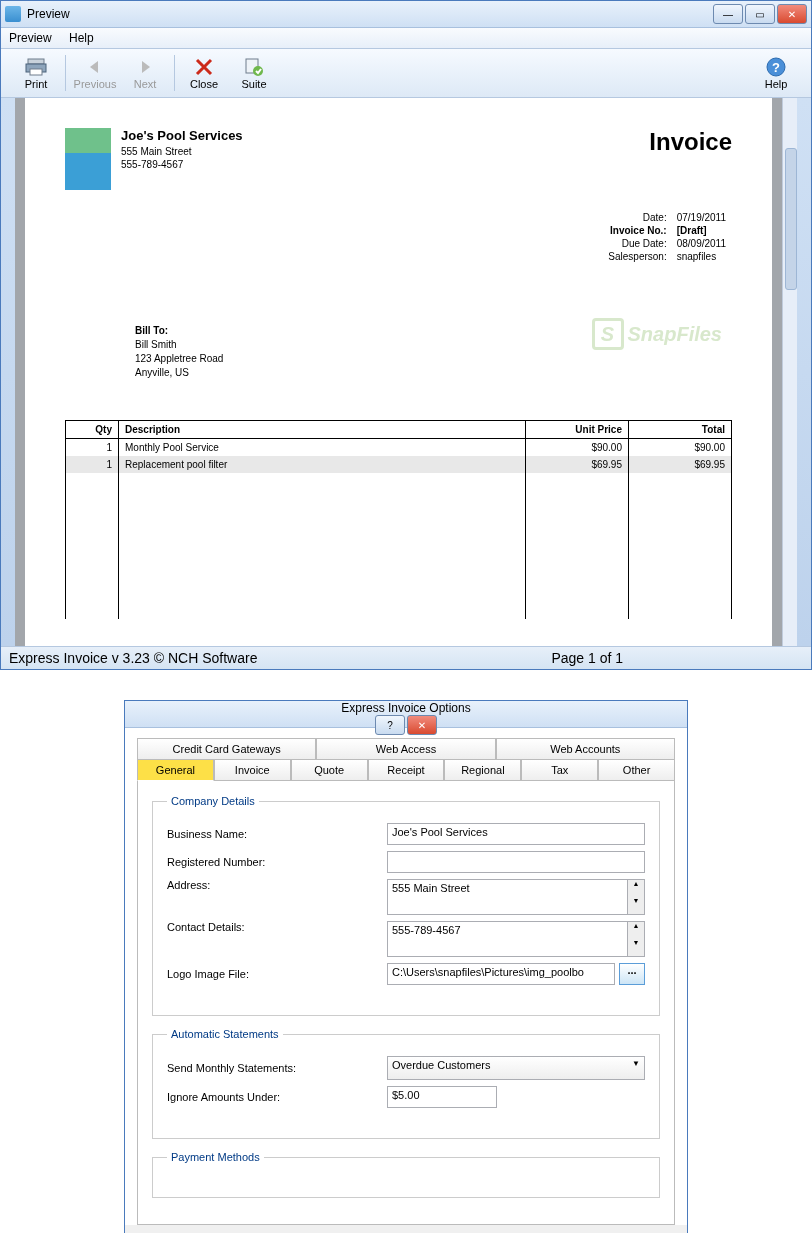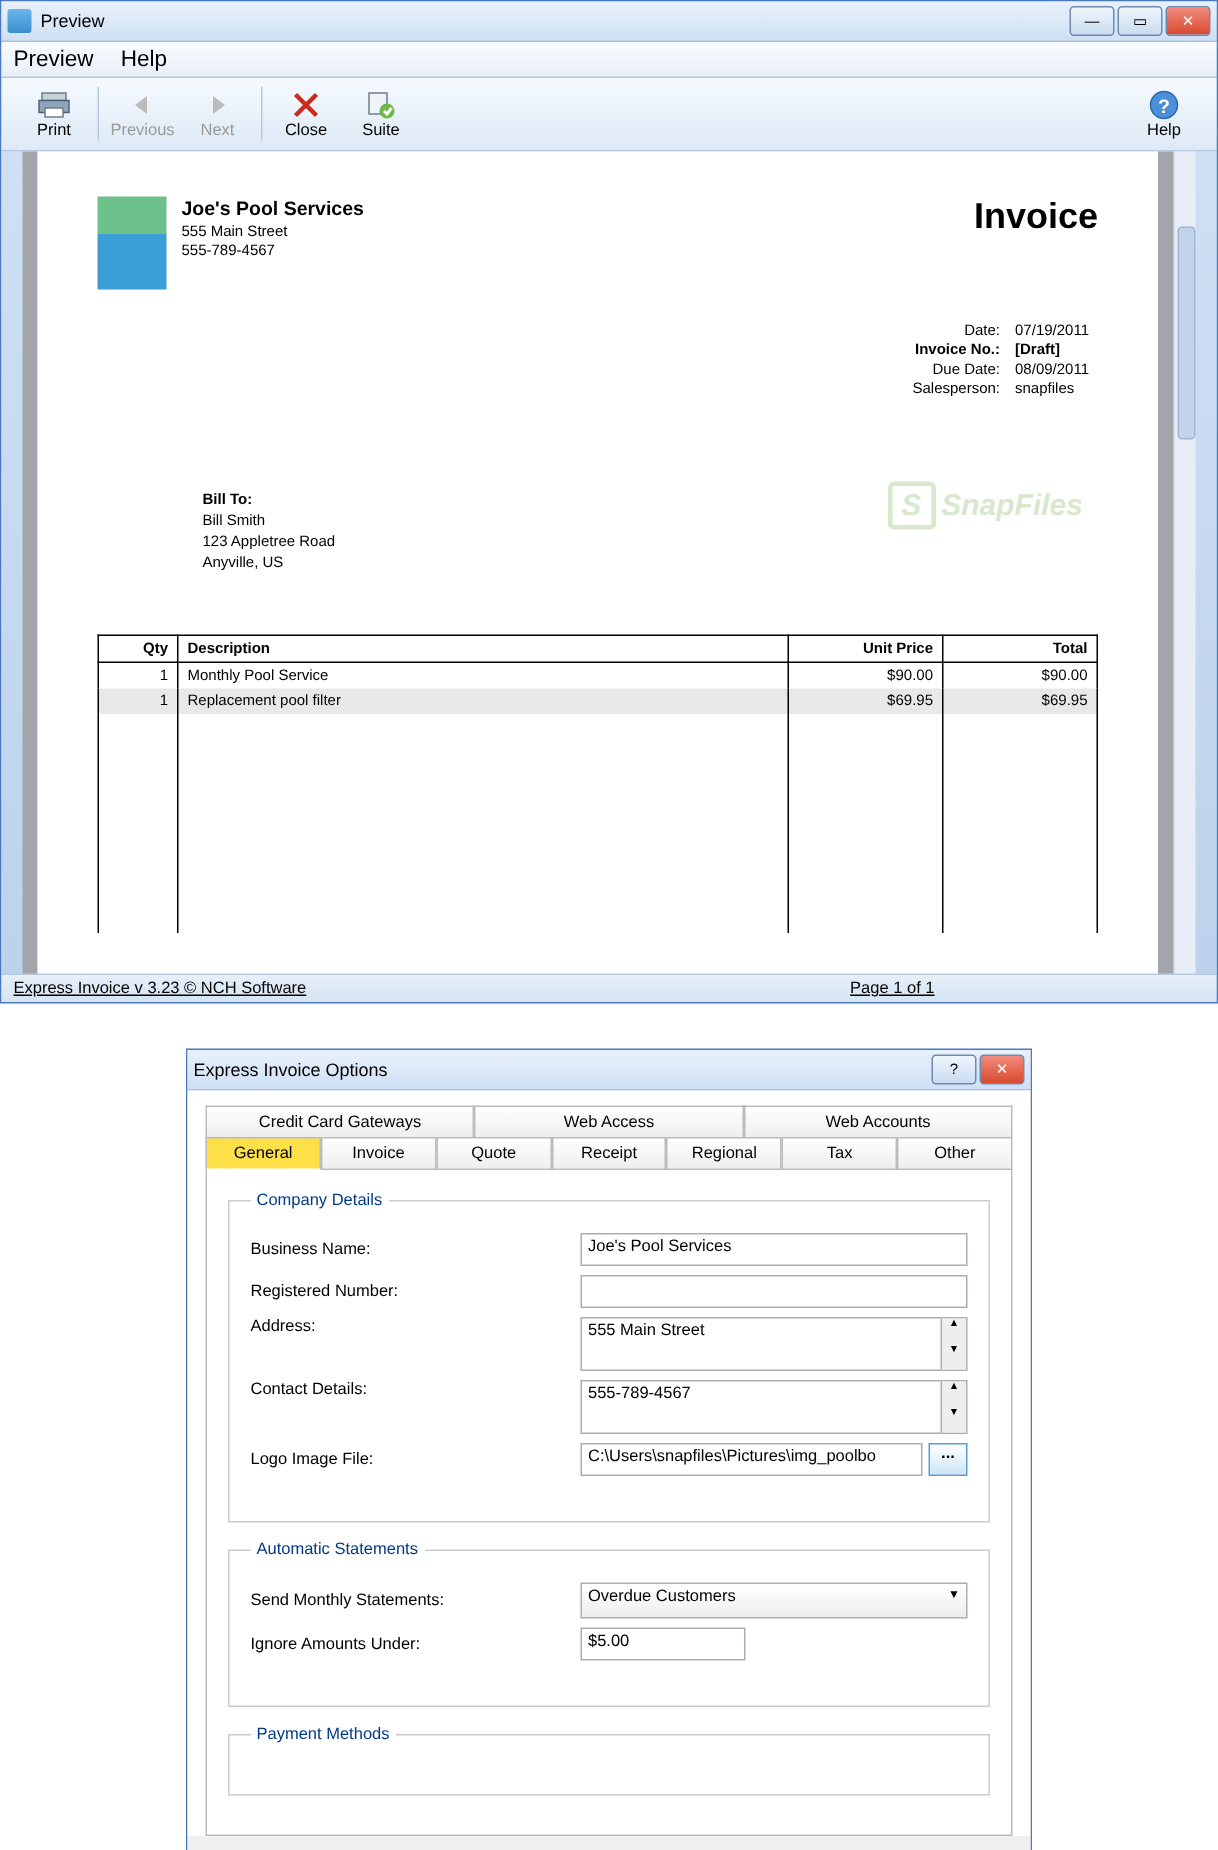--- a/index.html
+++ b/index.html
@@ -36,21 +36,21 @@
   border: 1px solid #6d8ab0;
   border-radius: 3px;
   background: linear-gradient(to bottom, #f0f6fd, #c9dbf0);
   display: flex; align-items: center; justify-content: center;
   font-size: 10px;
 }
 .win-btn.close { background: linear-gradient(to bottom, #f18b7d, #d94a30); color: #fff; }
 .menubar {
   background: linear-gradient(to bottom, #f9fbfe, #e7eff9);
   padding: 3px 8px;
-  font-size: 15px;
+  font-size: 12px;
   border-bottom: 1px solid #b5c8e0;
 }
 .menubar span { margin-right: 14px; }
 .toolbar {
   background: linear-gradient(to bottom, #f6faff, #dde9f6);
   padding: 6px 10px;
   display: flex;
   align-items: center;
   border-bottom: 1px solid #b5c8e0;
 }
@@ -102,38 +102,38 @@
 }
 .line-items { margin-top: 40px; width: 100%; border-collapse: collapse; font-size: 10px; }
 .line-items th { border: 1px solid #000; padding: 3px 6px; background: #fff; }
 .line-items td { border-left: 1px solid #000; border-right: 1px solid #000; padding: 3px 6px; }
 .line-items .qty, .line-items .price, .line-items .total { text-align: right; }
 .line-items tr.alt td { background: #e8e8e8; }
 .line-items tbody tr.spacer td { height: 140px; border-bottom: none; vertical-align: top; }
 .statusbar {
   background: linear-gradient(to bottom, #e7eff9, #d5e4f3);
   border-top: 1px solid #b5c8e0;
-  font-size: 11px; padding: 3px 8px;
+  font-size: 14px; padding: 3px 8px;
   display: flex;
-  text-decoration: underline;
 }
 .statusbar .right { margin-left: auto; margin-right: 180px; }
 
 
 .dialog {
   width: 562px;
   border: 1px solid #4a7abc;
   background: #f0f0f0;
   margin: 0 auto;
 }
 .dlg-titlebar {
   height: 26px;
   background: linear-gradient(to bottom, #e8f1fb, #cfe0f4);
-  display: flex; align-items: center; padding: 0 4px;
+  display: flex; align-items: center; padding: 0 16px;
   border-bottom: 1px solid #a8c0de;
+  flex-direction: column;
 }
 .dlg-titlebar .title { flex: 1; font-size: 12px; }
 .dlg-body { background: #fff; padding: 10px 12px 0 12px; }
 .tab-row { display: flex; font-size: 11px; }
 .tab-row .tab {
   flex: 1; text-align: center; padding: 4px 0;
   border: 1px solid #bbb; border-bottom: none;
   background: linear-gradient(to bottom, #fff, #eee);
 }
 .tab-row.row2 .tab { border-bottom: 1px solid #bbb; }

